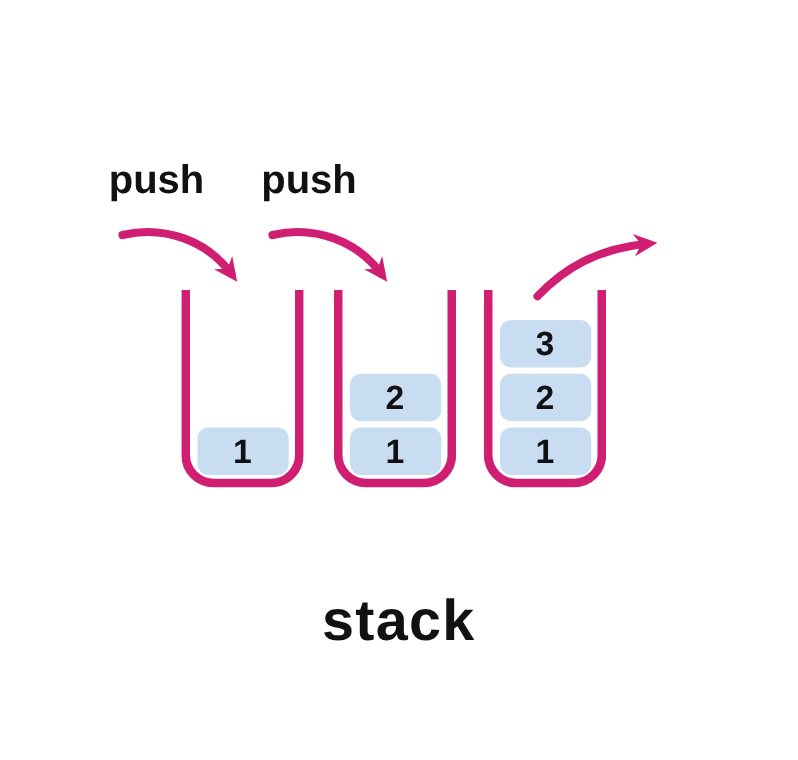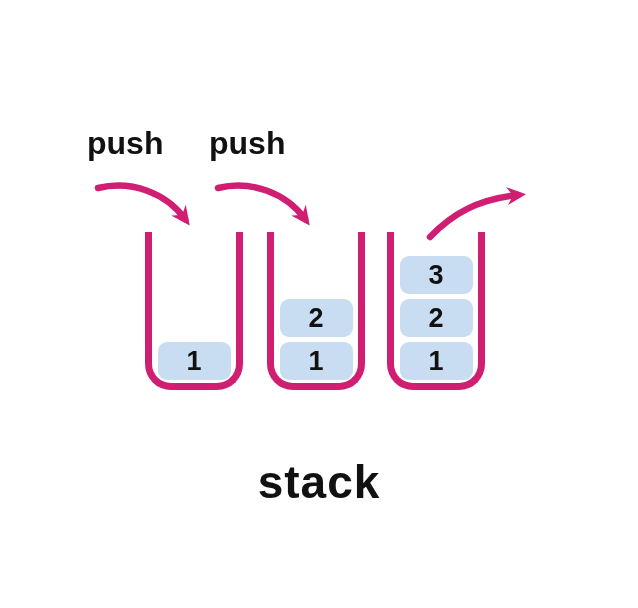--- a/index.html
+++ b/index.html
@@ -70,21 +70,21 @@
     color: var(--text);
     font-weight: 700;
     font-size: 27px;
     display: flex;
     align-items: center;
     justify-content: center;
   }
   .caption {
     position: absolute;
     left: 0;
-    top: 459px;
+    top: 473px;
     width: 100%;
     text-align: center;
     font-weight: 700;
     font-size: 46px;
     line-height: 46px;
     letter-spacing: 1px;
     color: var(--text);
   }
   .svg-defs { position: absolute; width: 0; height: 0; }
 </style>

